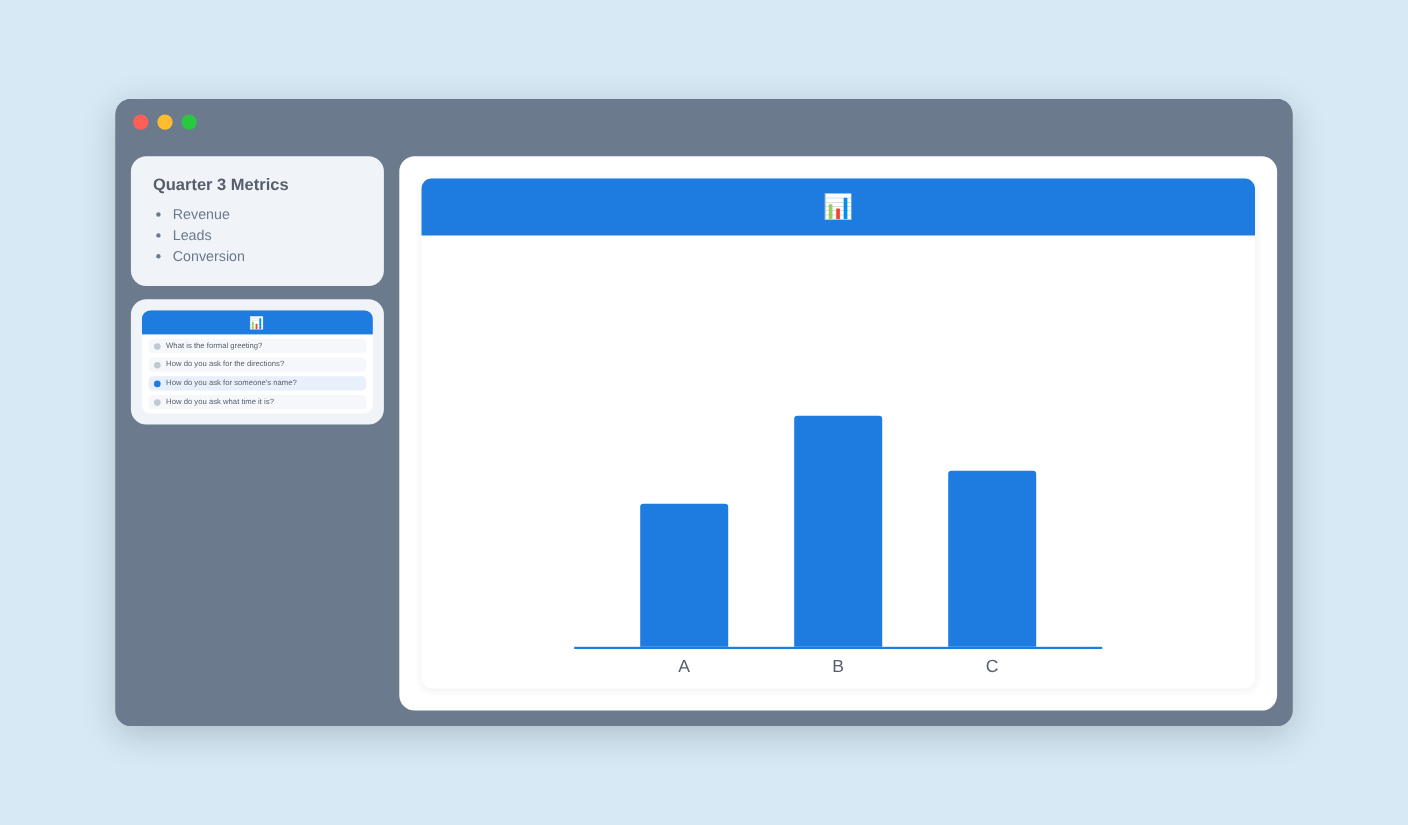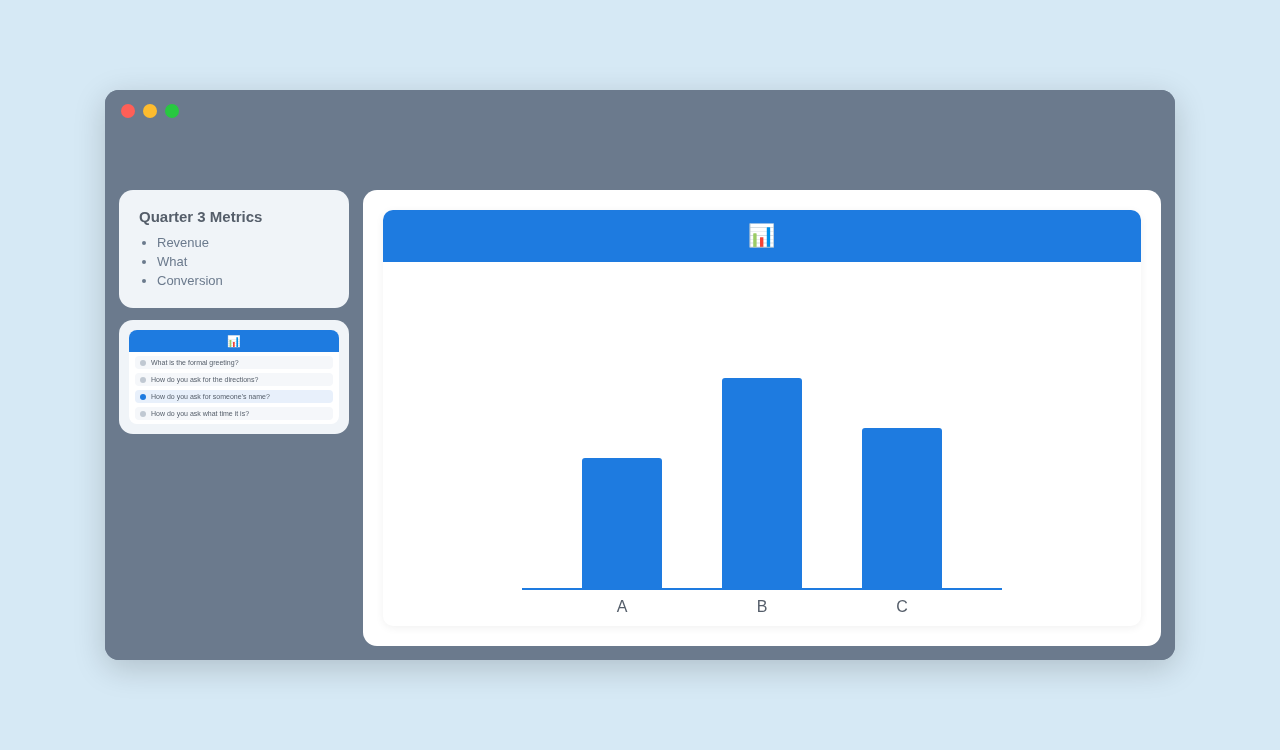--- a/index.html
+++ b/index.html
@@ -17,21 +17,20 @@
 
     .browser-window {
       width: 1070px;
       height: 570px;
       background: #6b7a8d;
       border-radius: 14px;
       padding: 0;
       display: flex;
       flex-direction: column;
       box-shadow: 0 8px 32px rgba(0,0,0,0.18);
-      gap: 48px;
     }
 
     .title-bar {
       height: 42px;
       background: #6b7a8d;
       border-radius: 14px 14px 0 0;
       display: flex;
       align-items: center;
       padding: 0 16px;
       gap: 8px;
@@ -259,21 +258,21 @@
   </div>
 
   <div class="browser-body">
 
     <div class="sidebar">
 
       <div class="sidebar-card">
         <div class="sidebar-card-title">Quarter 3 Metrics</div>
         <ul>
           <li>Revenue</li>
-          <li>What</li>
+          <li>Leads</li>
           <li>Conversion</li>
         </ul>
       </div>
 
       <div class="quiz-card">
         <div class="quiz-preview">
           <div class="quiz-header-bar">
             <span class="quiz-header-icon">📊</span>
           </div>
           <div class="quiz-rows">

